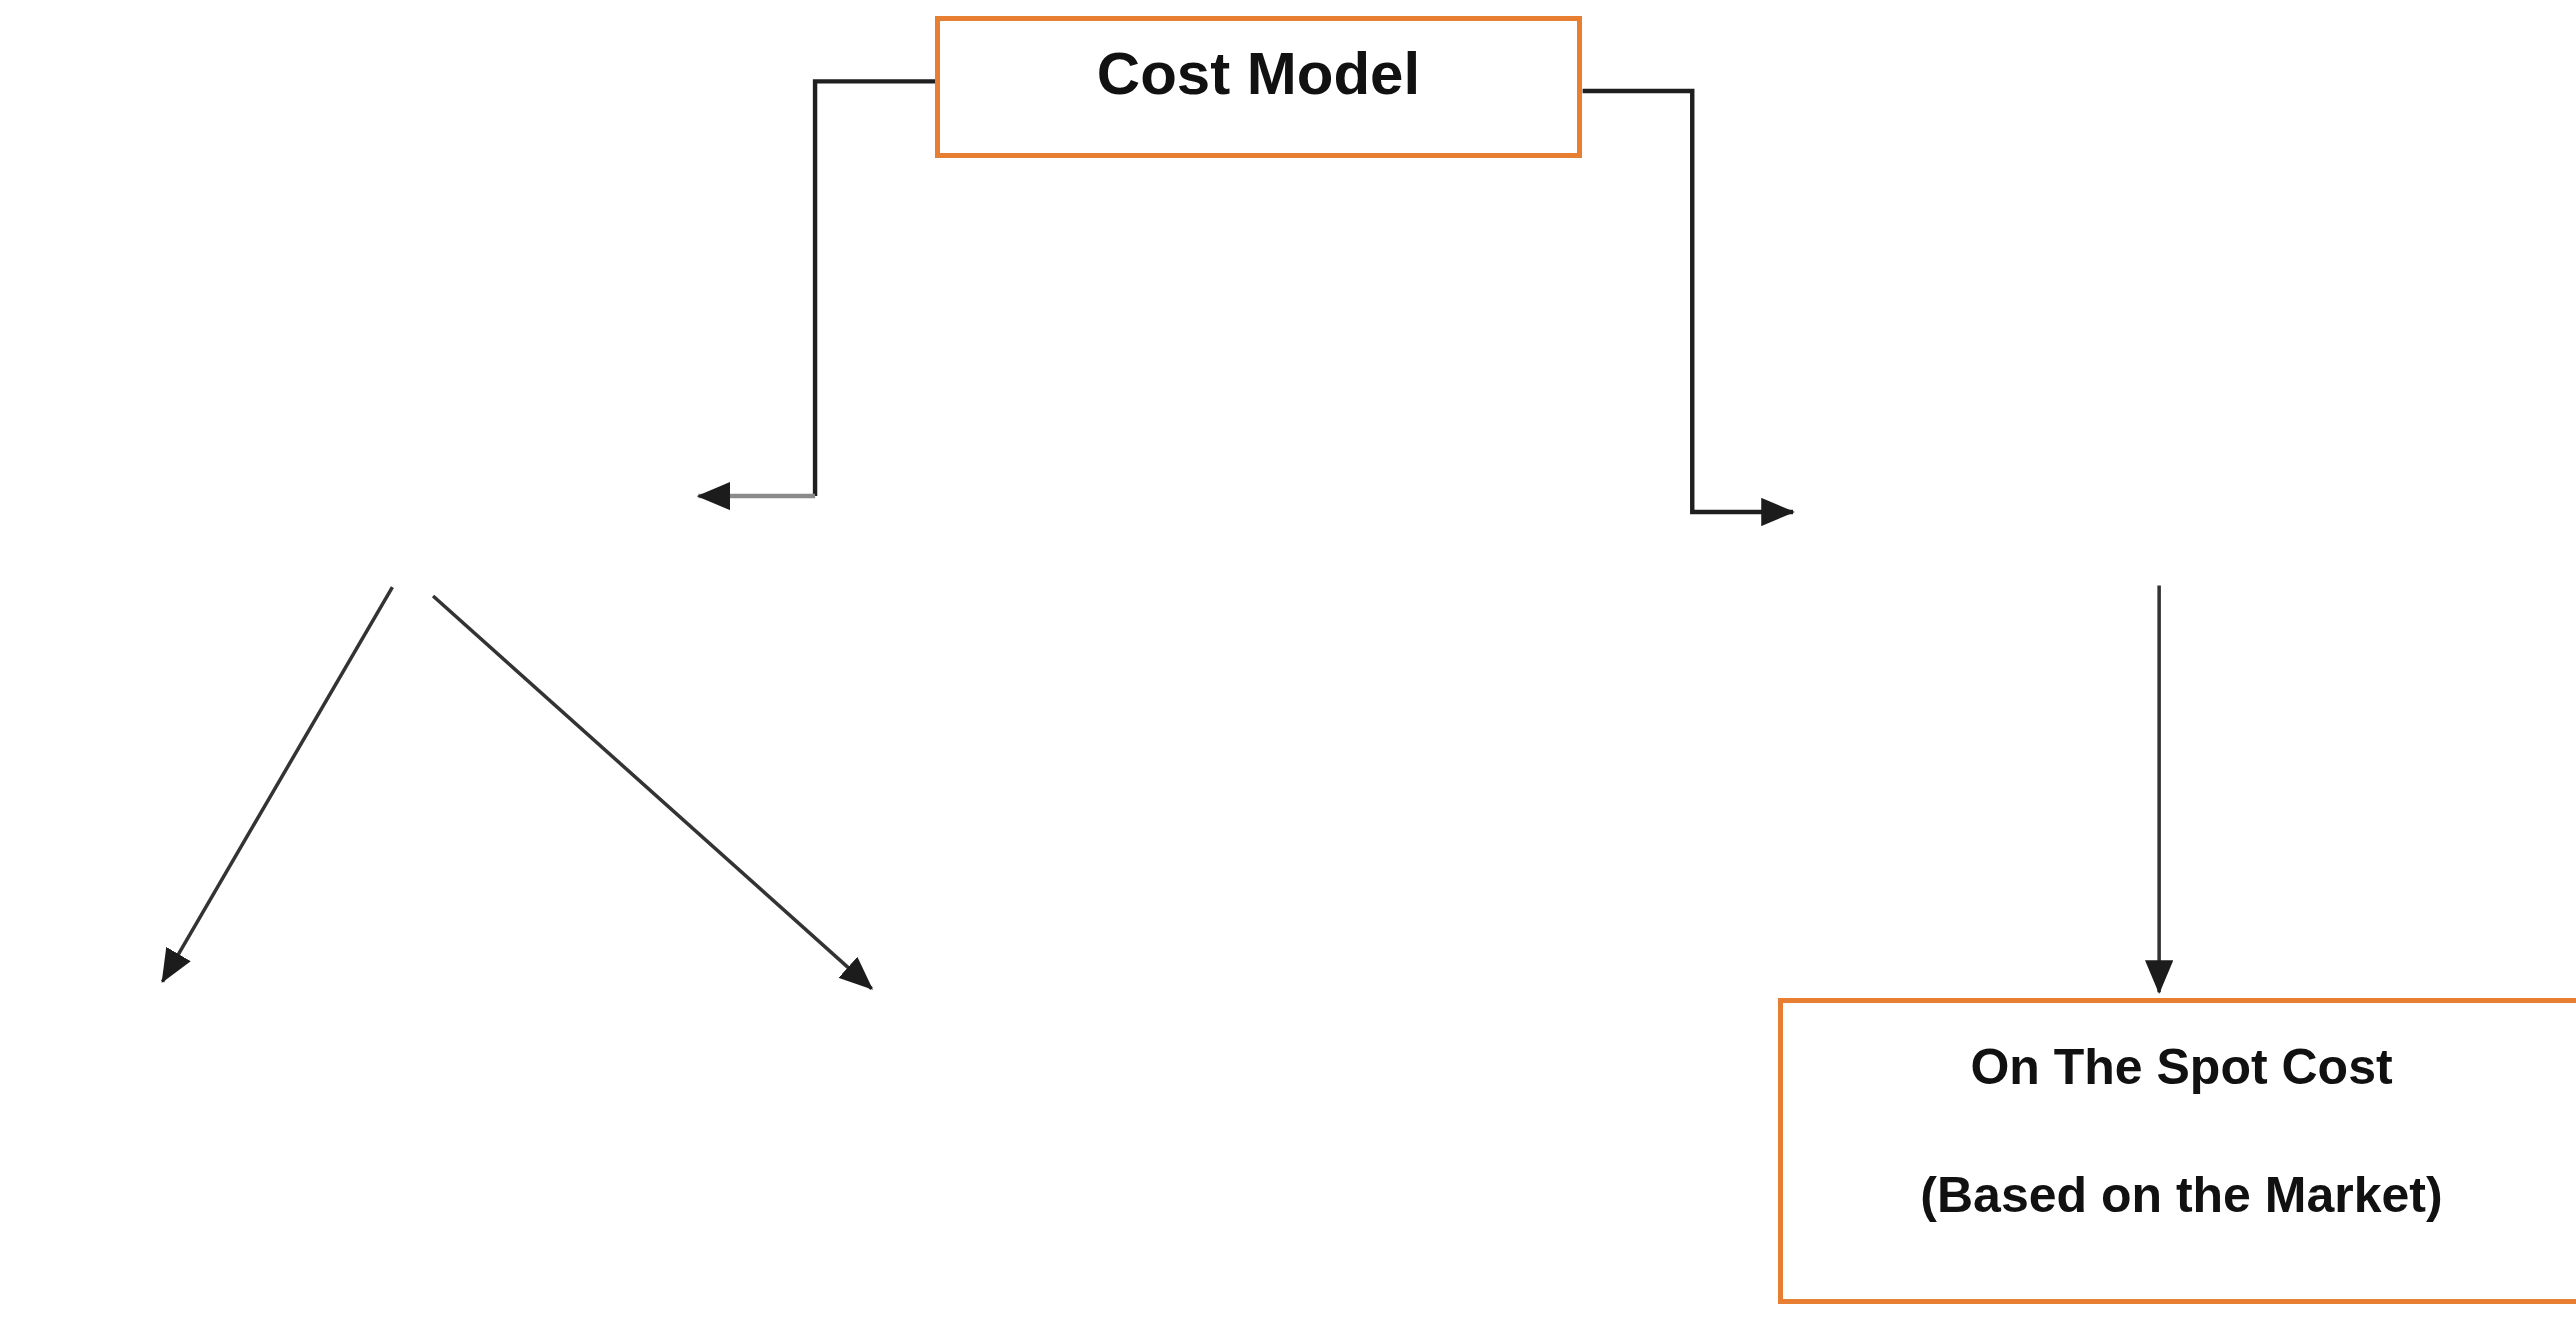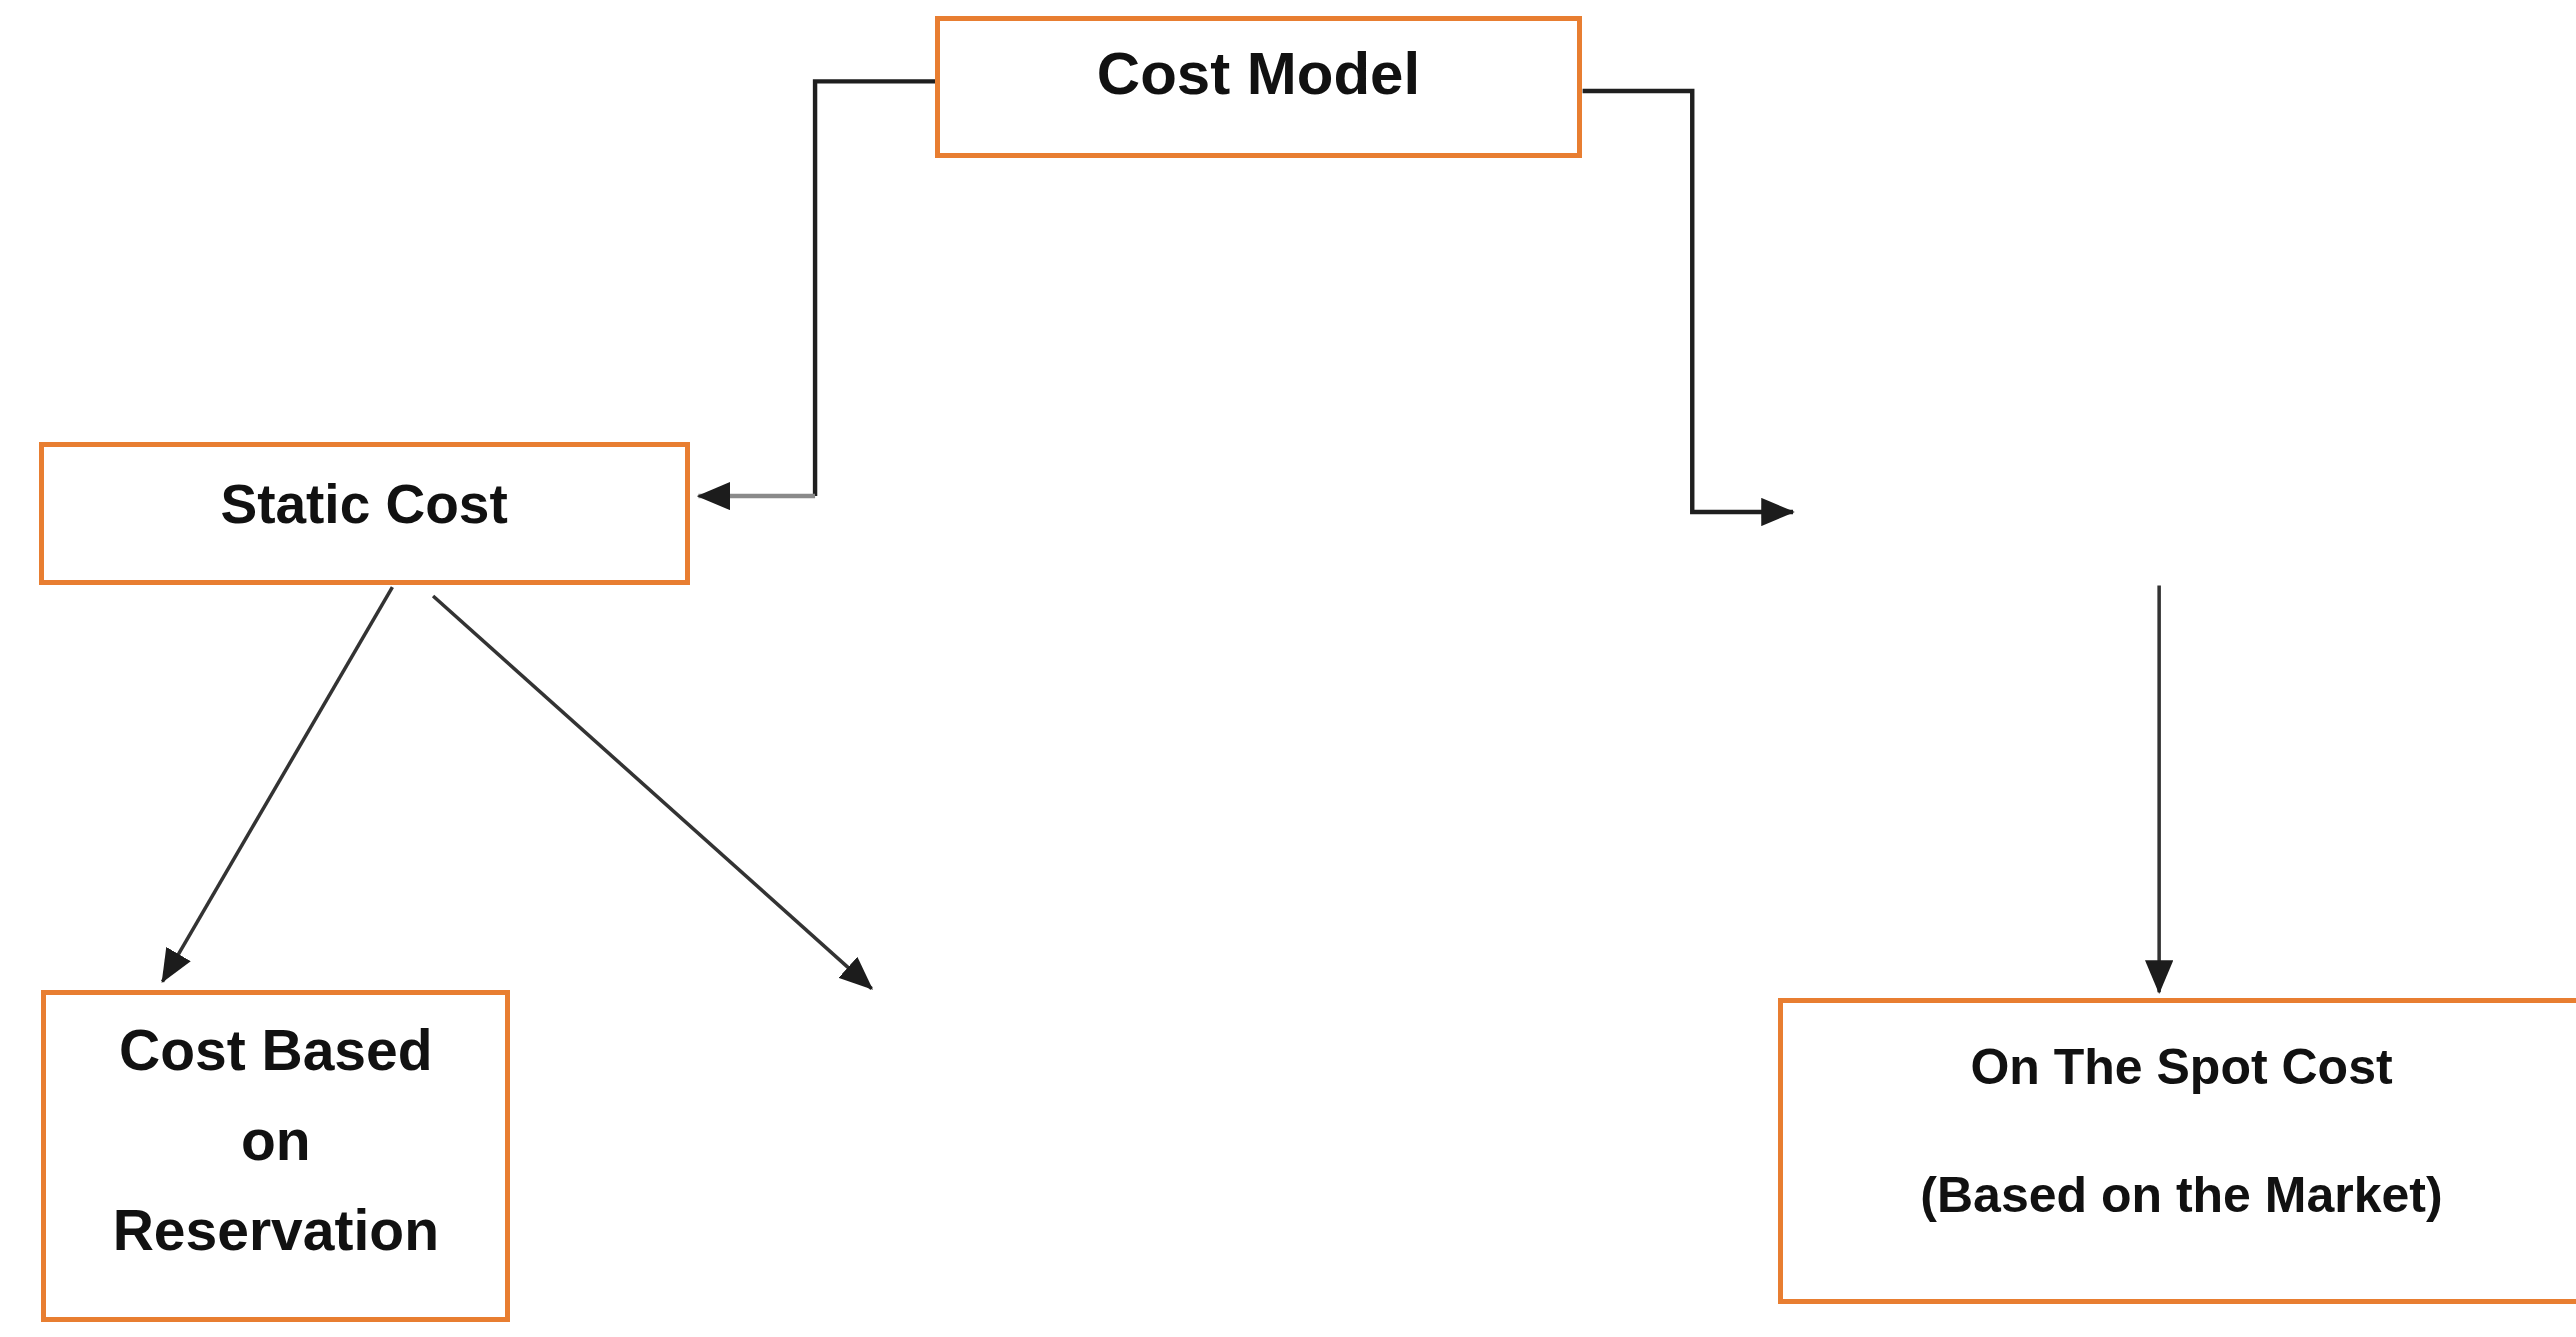--- a/index.html
+++ b/index.html
@@ -71,30 +71,22 @@
 
     <path class="diag" d="M458 674 L954 1118" marker-end="url(#ah)"></path>
 
     <path class="diag" d="M2410 662 V1122" marker-end="url(#ah)"></path>
   </svg>
 
   <div class="node node-cost-model">
     <span class="label">Cost Model</span>
   </div>
 
-  <div class="node node-static-cost">
-    <span class="label">Static Cost</span>
-  </div>
 
 
-  <div class="node node-reservation">
-    <span class="label">Cost Based
-on
-Reservation</span>
-  </div>
 
 
   <div class="node node-spot">
     <span class="label">On The Spot Cost
 
 (Based on the Market)</span>
   </div>
 
 </div>
 

